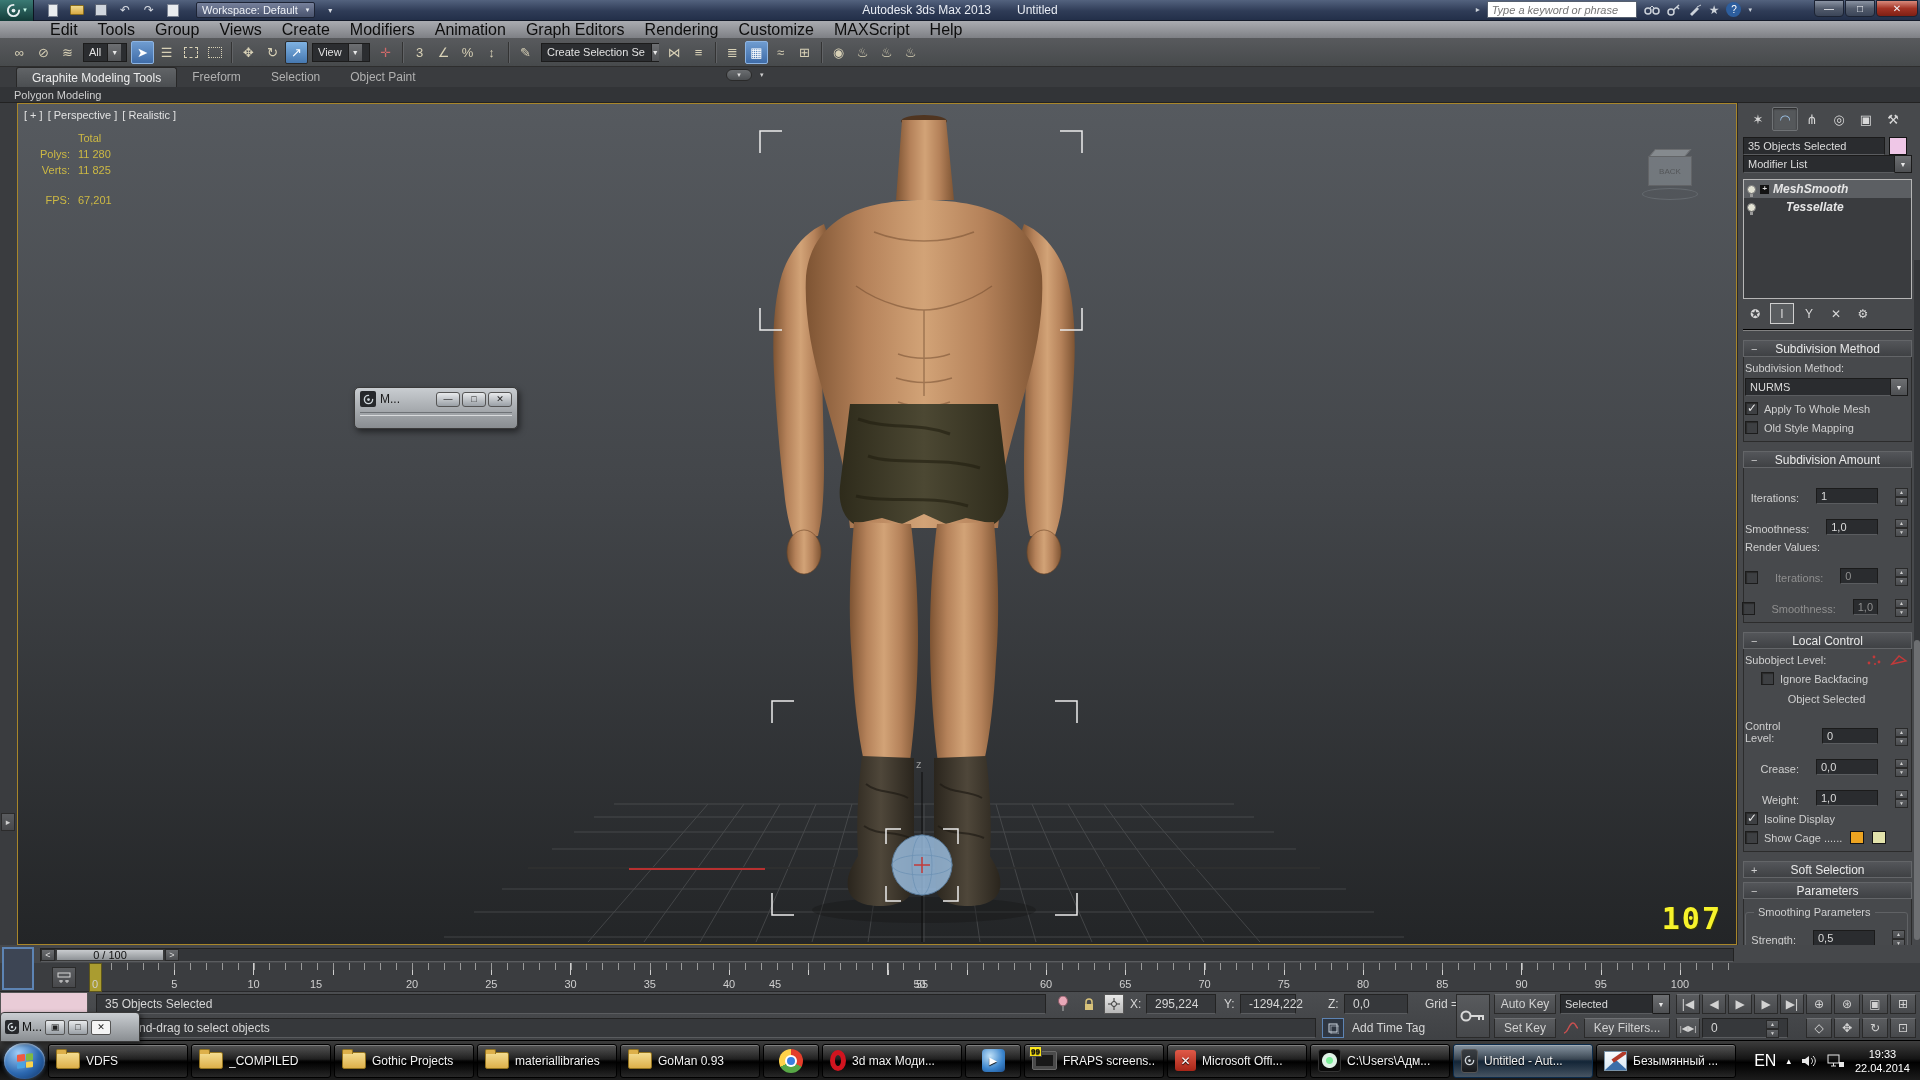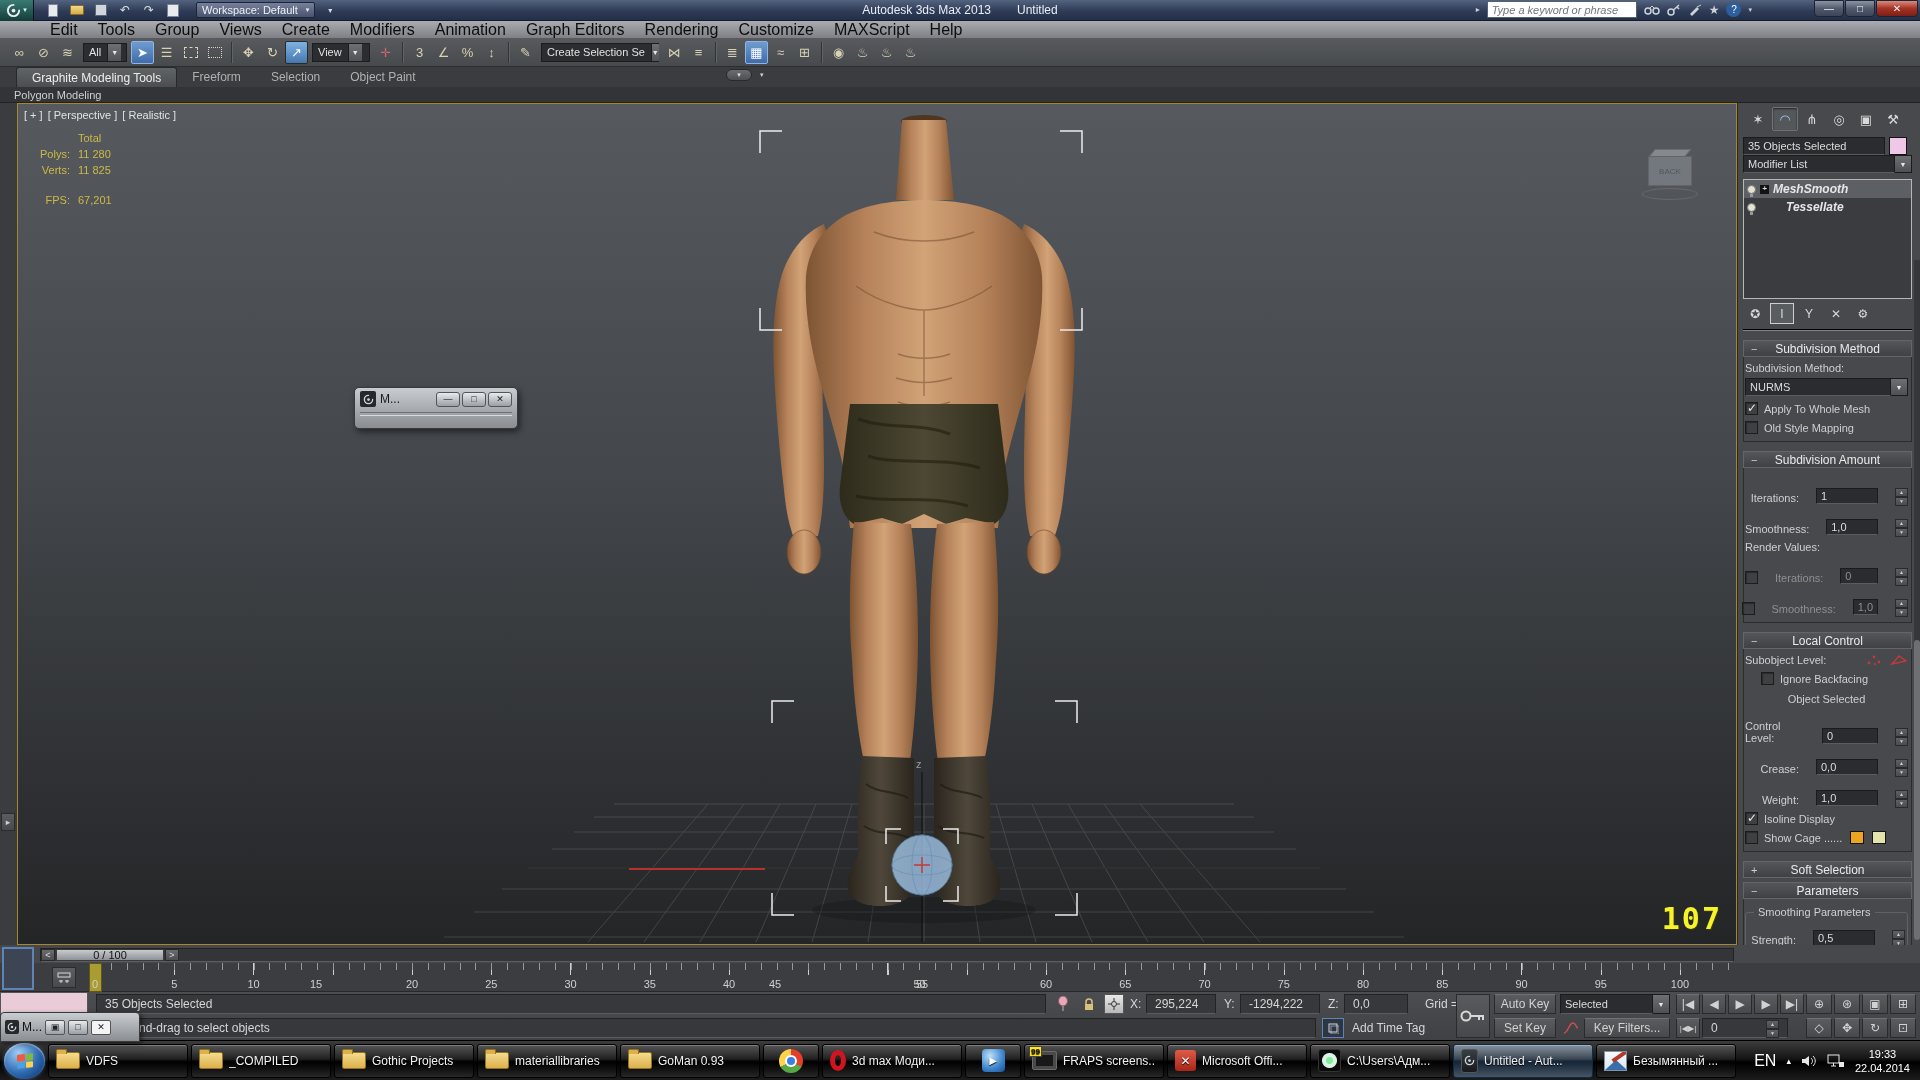--- a/index.html
+++ b/index.html
@@ -770,21 +770,21 @@
           <circle cx="6" cy="6" r="2.5" fill="none" stroke="#333"></circle>
           <path d="M6 0 V3 M6 9 V12 M0 6 H3 M9 6 H12" stroke="#333"></path>
         </svg>
       </span>
 
     <span class="sb-lbl" style="left:1130px;top:2px">X:</span>
     <div class="s-fld" style="left:1146px;top:2px;width:70px">
         <span>295,224</span>
       </div>
     <span class="sb-lbl" style="left:1224px;top:2px">Y:</span>
-    <div class="s-fld" style="left:1240px;top:2px;width:80px">
+    <div class="s-fld" style="left:1240px;top:2px;width:56px">
         <span>-1294,222</span>
       </div>
     <span class="sb-lbl" style="left:1328px;top:2px">Z:</span>
     <div class="s-fld" style="left:1344px;top:2px;width:64px">
         <span>0,0</span>
       </div>
     <span class="sb-lbl" style="left:1425px;top:2px">Grid = 10,0</span>
 
     <span class="sb-ico" style="left:1322px;top:26px;border:1px solid #5d84b4;background:#2e3642">
       <svg width="12" height="12" viewBox="0 0 12 12">

